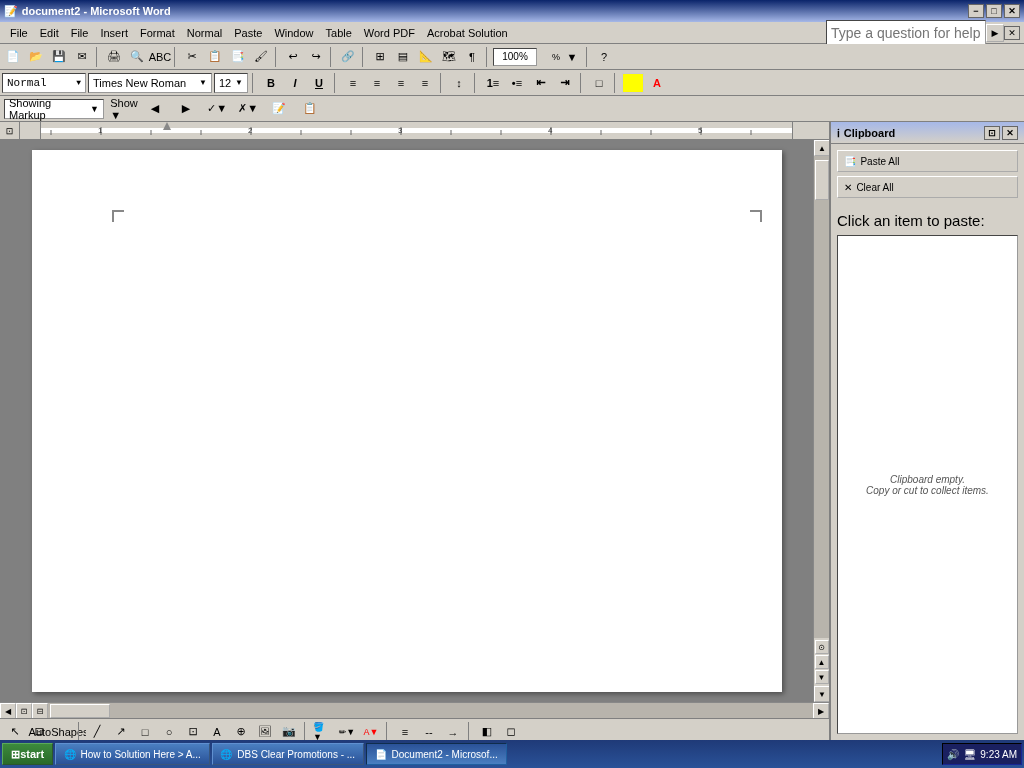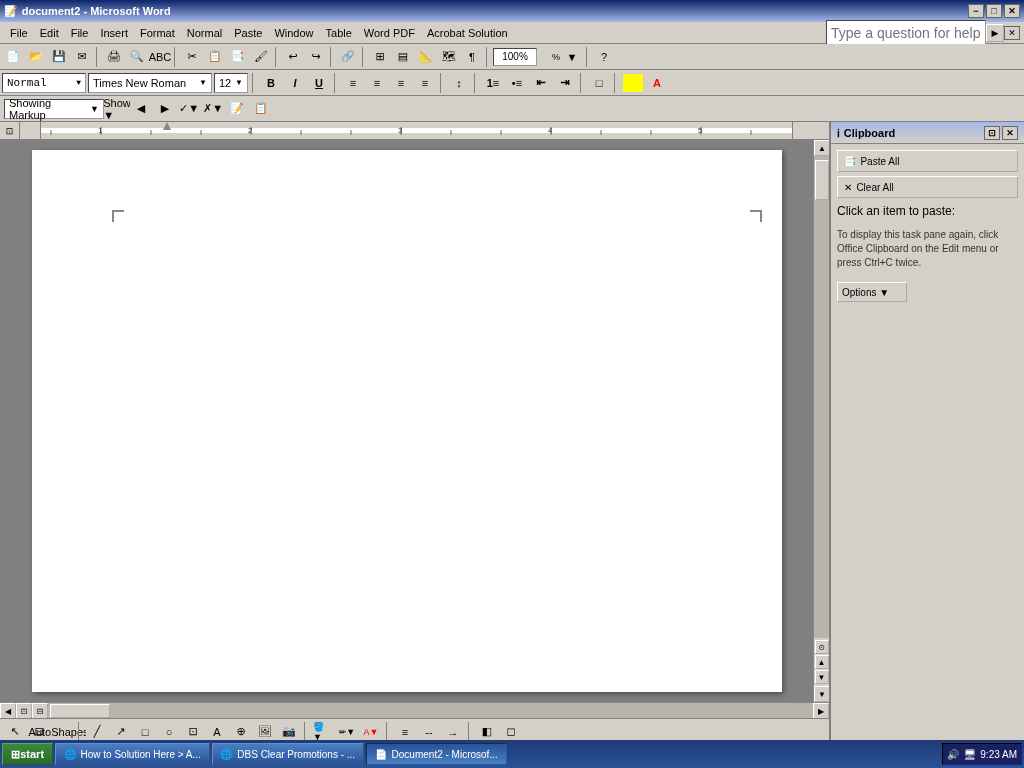--- a/index.html
+++ b/index.html
@@ -103,21 +103,21 @@
     .fmt-btn { width: 22px; height: 20px; background: #d4d0c8; border: 1px solid transparent; display: flex; align-items: center; justify-content: center; font-size: 11px; cursor: pointer; font-weight: bold; }
     
     
     #track-toolbar {
       background: #d4d0c8;
       height: 26px;
       display: flex;
       align-items: center;
       border-bottom: 1px solid #808080;
       padding: 0 4px;
-      gap: 2px;
+      gap: 9px;
     }
     .track-dropdown {
       height: 20px;
       border: 1px inset #999;
       background: white;
       font-size: 11px;
       display: flex; align-items: center;
       padding: 0 4px;
       width: 100px;
       cursor: pointer;
@@ -179,21 +179,21 @@
       border-bottom: 1px solid #808080;
     }
     #clipboard-header-icons { margin-left: auto; display: flex; gap: 2px; }
     #clipboard-content { padding: 6px; flex: 1; display: flex; flex-direction: column; gap: 4px; }
     .clipboard-btn {
       display: flex; align-items: center; gap: 4px;
       height: 22px; padding: 0 6px;
       background: #d4d0c8; border: 1px outset #fff;
       font-size: 10px; cursor: pointer;
     }
-    #clipboard-label { font-size: 12px; padding: 2px 0; }
+    #clipboard-label { font-size: 15px; padding: 2px 0; margin-top: 8px; }
     #clipboard-area {
       flex: 1;
       background: white;
       border: 1px inset #999;
       padding: 6px;
       font-size: 10px;
       font-style: italic;
       color: #555;
       text-align: center;
       display: flex;
@@ -614,21 +614,26 @@
       <div id="clipboard-content">
         <div class="clipboard-btn">
           <span>📑</span>
           <span>Paste All</span>
         </div>
         <div class="clipboard-btn">
           <span>✕</span>
           <span>Clear All</span>
         </div>
         <div id="clipboard-label">Click an item to paste:</div>
-        <div id="clipboard-hint">To display this task pane again, click Office Clipboard on the Edit menu or press Ctrl+C twice.</div>
+        <div id="clipboard-area">
+          <div>
+            <span>Clipboard empty.</span><br>
+            <span>Copy or cut to collect items.</span>
+          </div>
+        </div>
         <div id="options-btn">
           <span>Options ▼</span>
         </div>
       </div>
     </div>
 
   </div>
 
   <div id="taskbar">
     <div id="start-btn">

